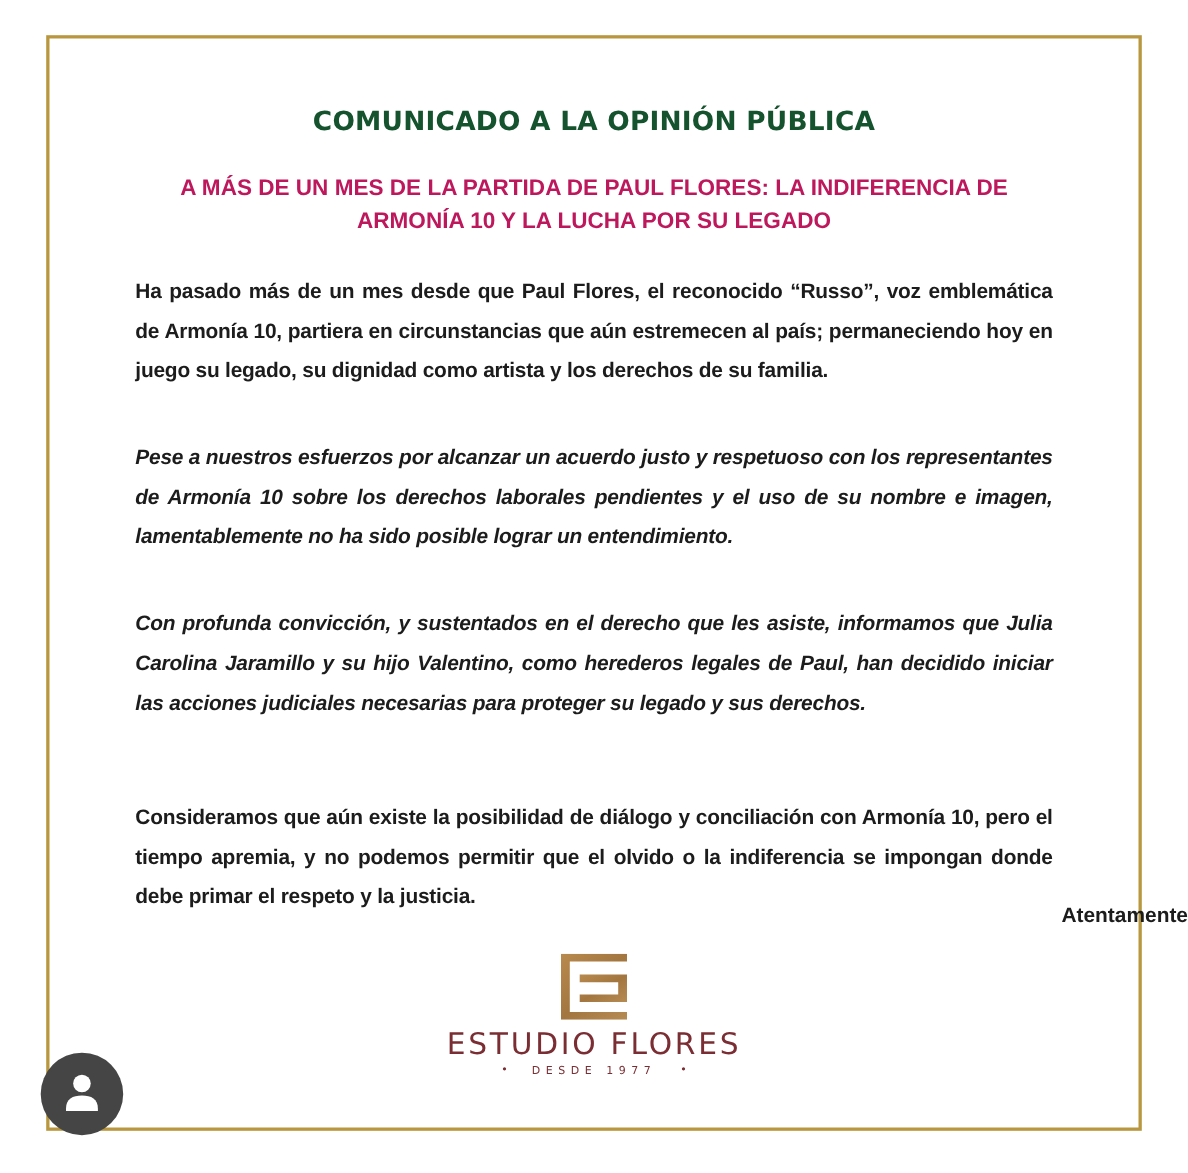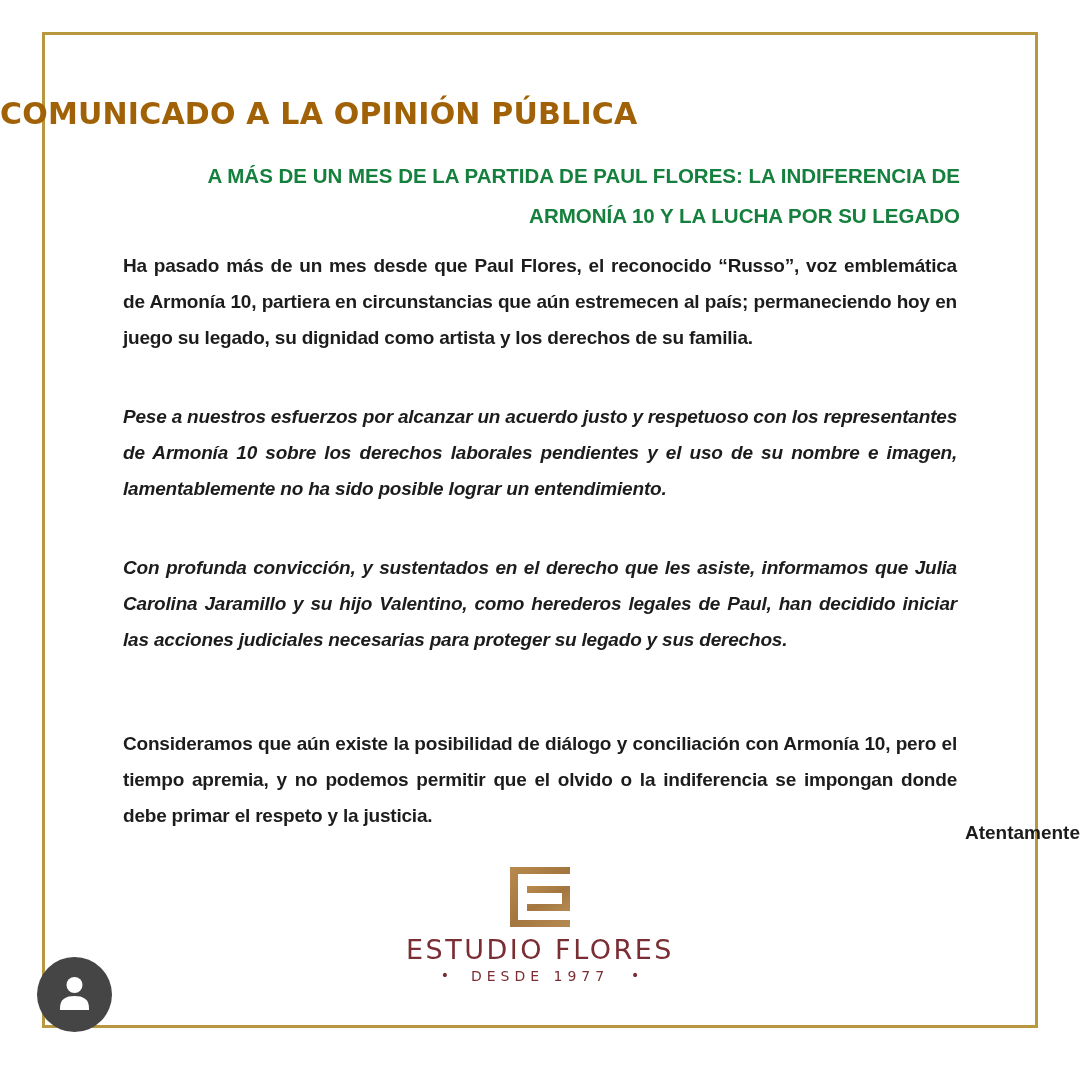--- a/index.html
+++ b/index.html
@@ -22,37 +22,37 @@
       width: 990px;
       height: 990px;
       border: 3px solid #b8973f;
       box-sizing: content-box;
     }
     .title {
       position: absolute;
       left: 0;
       right: 0;
       top: 96px;
-      text-align: left;
+      text-align: center;
       font-family: "DejaVu Sans", sans-serif;
       font-weight: bold;
-      font-size: 30px;
+      font-size: 24px;
       letter-spacing: 0.2px;
-      color: #a16207;
+      color: #14532d;
     }
     .subtitle {
       position: absolute;
       left: 120px;
       right: 120px;
       top: 156px;
-      text-align: right;
+      text-align: center;
       font-weight: bold;
       font-size: 20.5px;
-      line-height: 40px;
-      color: #15803d;
+      line-height: 30px;
+      color: #be185d;
     }
     .body-text {
       position: absolute;
       left: 123px;
       width: 834px;
       font-weight: bold;
       font-size: 19px;
       line-height: 36px;
       text-align: justify;
       color: #1c1c1c;
@@ -93,21 +93,21 @@
       color: #7a2e33;
       font-weight: normal;
     }
     .brand-tag {
       position: absolute;
       left: 0;
       right: 0;
       top: 968px;
       text-align: center;
       font-family: "DejaVu Sans", sans-serif;
-      font-size: 14px;
+      font-size: 10px;
       letter-spacing: 5px;
       color: #7a2e33;
     }
     .brand-tag .dot {
       display: inline-block;
       margin: 0 22px;
       letter-spacing: 0;
       position: relative;
       top: -1px;
     }

